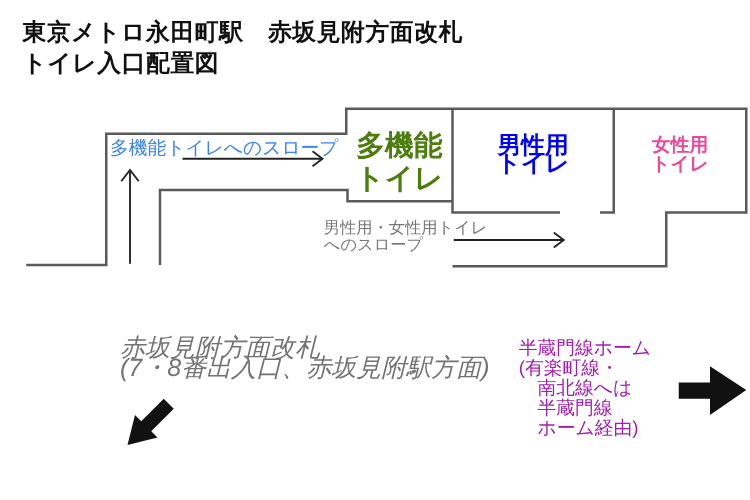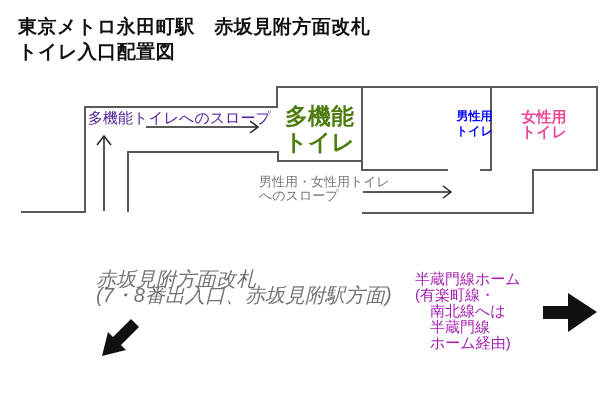--- a/index.html
+++ b/index.html
@@ -6,25 +6,25 @@
   .canvas{
     position:relative;width:600px;height:400px;background:#ffffff;overflow:hidden;
     font-family:"Liberation Sans",sans-serif;color:#111;
   }
   .abs{position:absolute;white-space:pre;}
   .title{left:18px;top:14px;font-size:19px;font-weight:bold;line-height:25px;letter-spacing:0.5px;}
   .diagram-svg{position:absolute;left:0;top:0;}
   .wall{stroke:#5a5a5a;stroke-width:2;fill:none;}
   .thin-arrow{stroke:#222222;stroke-width:1.5;fill:none;}
   .big-arrow{fill:#111111;stroke:none;}
-  .multi-slope{left:88px;top:109px;font-size:15px;color:#4c1d95;}
+  .multi-slope{left:88px;top:109px;font-size:15px;color:#3b82f6;}
   .multi-room{left:277px;top:103px;width:85px;text-align:center;
               font-size:23px;font-weight:bold;line-height:26px;color:#4d7c0f;}
   .mens-room{left:362px;top:109px;width:129px;text-align:center;
-             font-size:12px;font-weight:bold;line-height:15px;color:#0000ff;padding-left:48px;}
+             font-size:19px;font-weight:bold;line-height:15px;color:#0000ff;}
   .womens-room{left:491px;top:109px;width:106px;text-align:center;
                font-size:15px;font-weight:bold;line-height:15px;color:#ec4899;}
   .mw-slope{left:224px;top:175px;font-size:13px;line-height:14px;color:#777777;margin-left:35px;}
   .gate-label{left:96px;top:271px;font-size:20px;line-height:16px;color:#737373;font-style:italic;}
   .platform-label{left:415px;top:271px;font-size:15px;line-height:16px;color:#a21caf;}
 </style>
 </head>
 <body>
 
 <div class="canvas">

